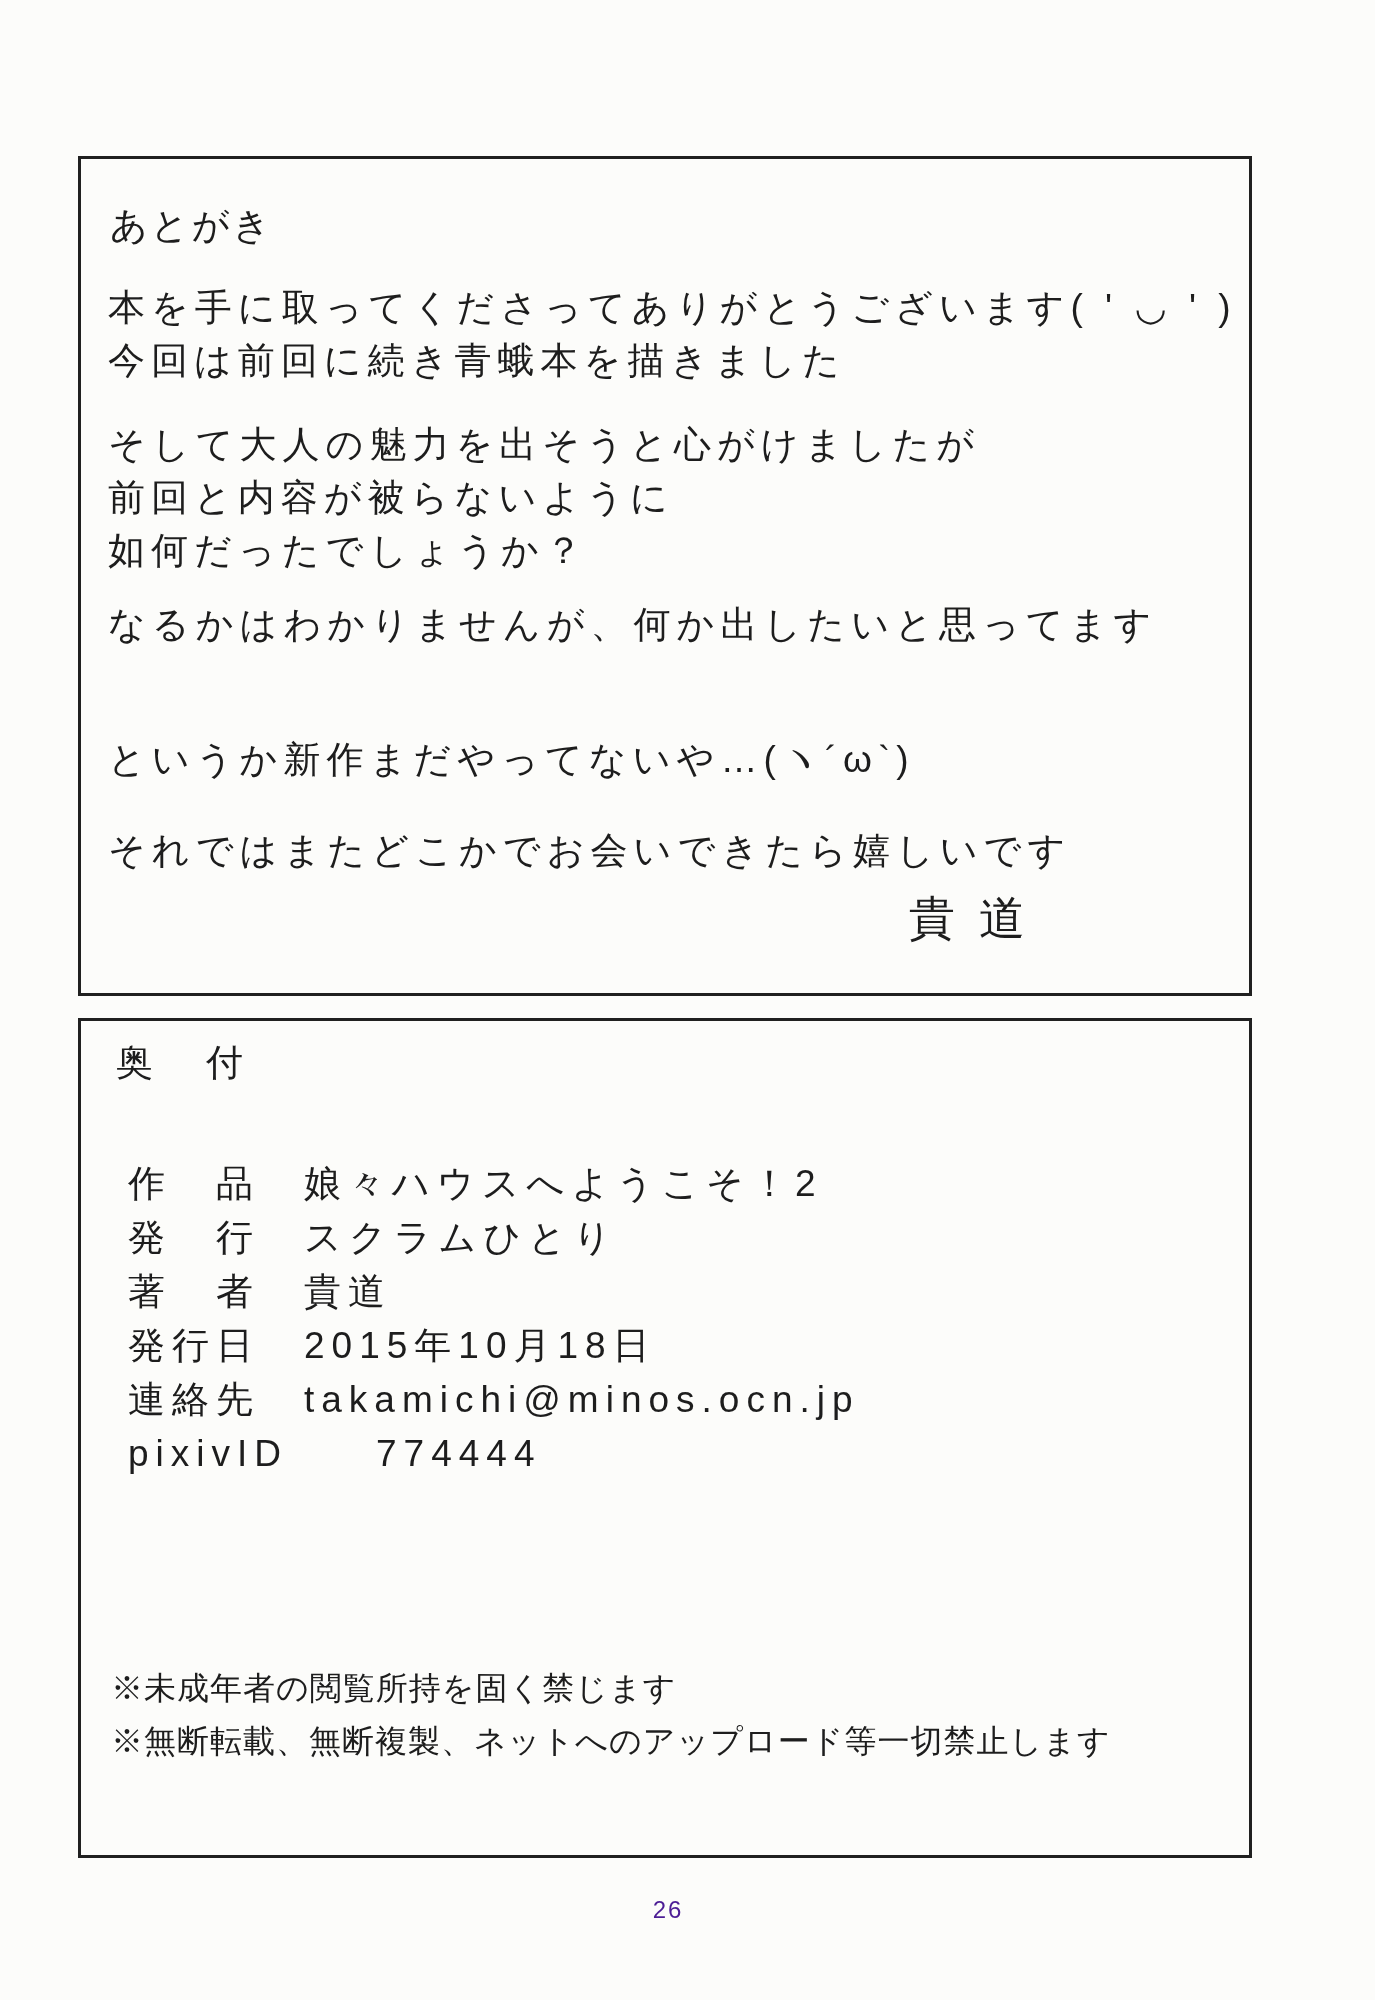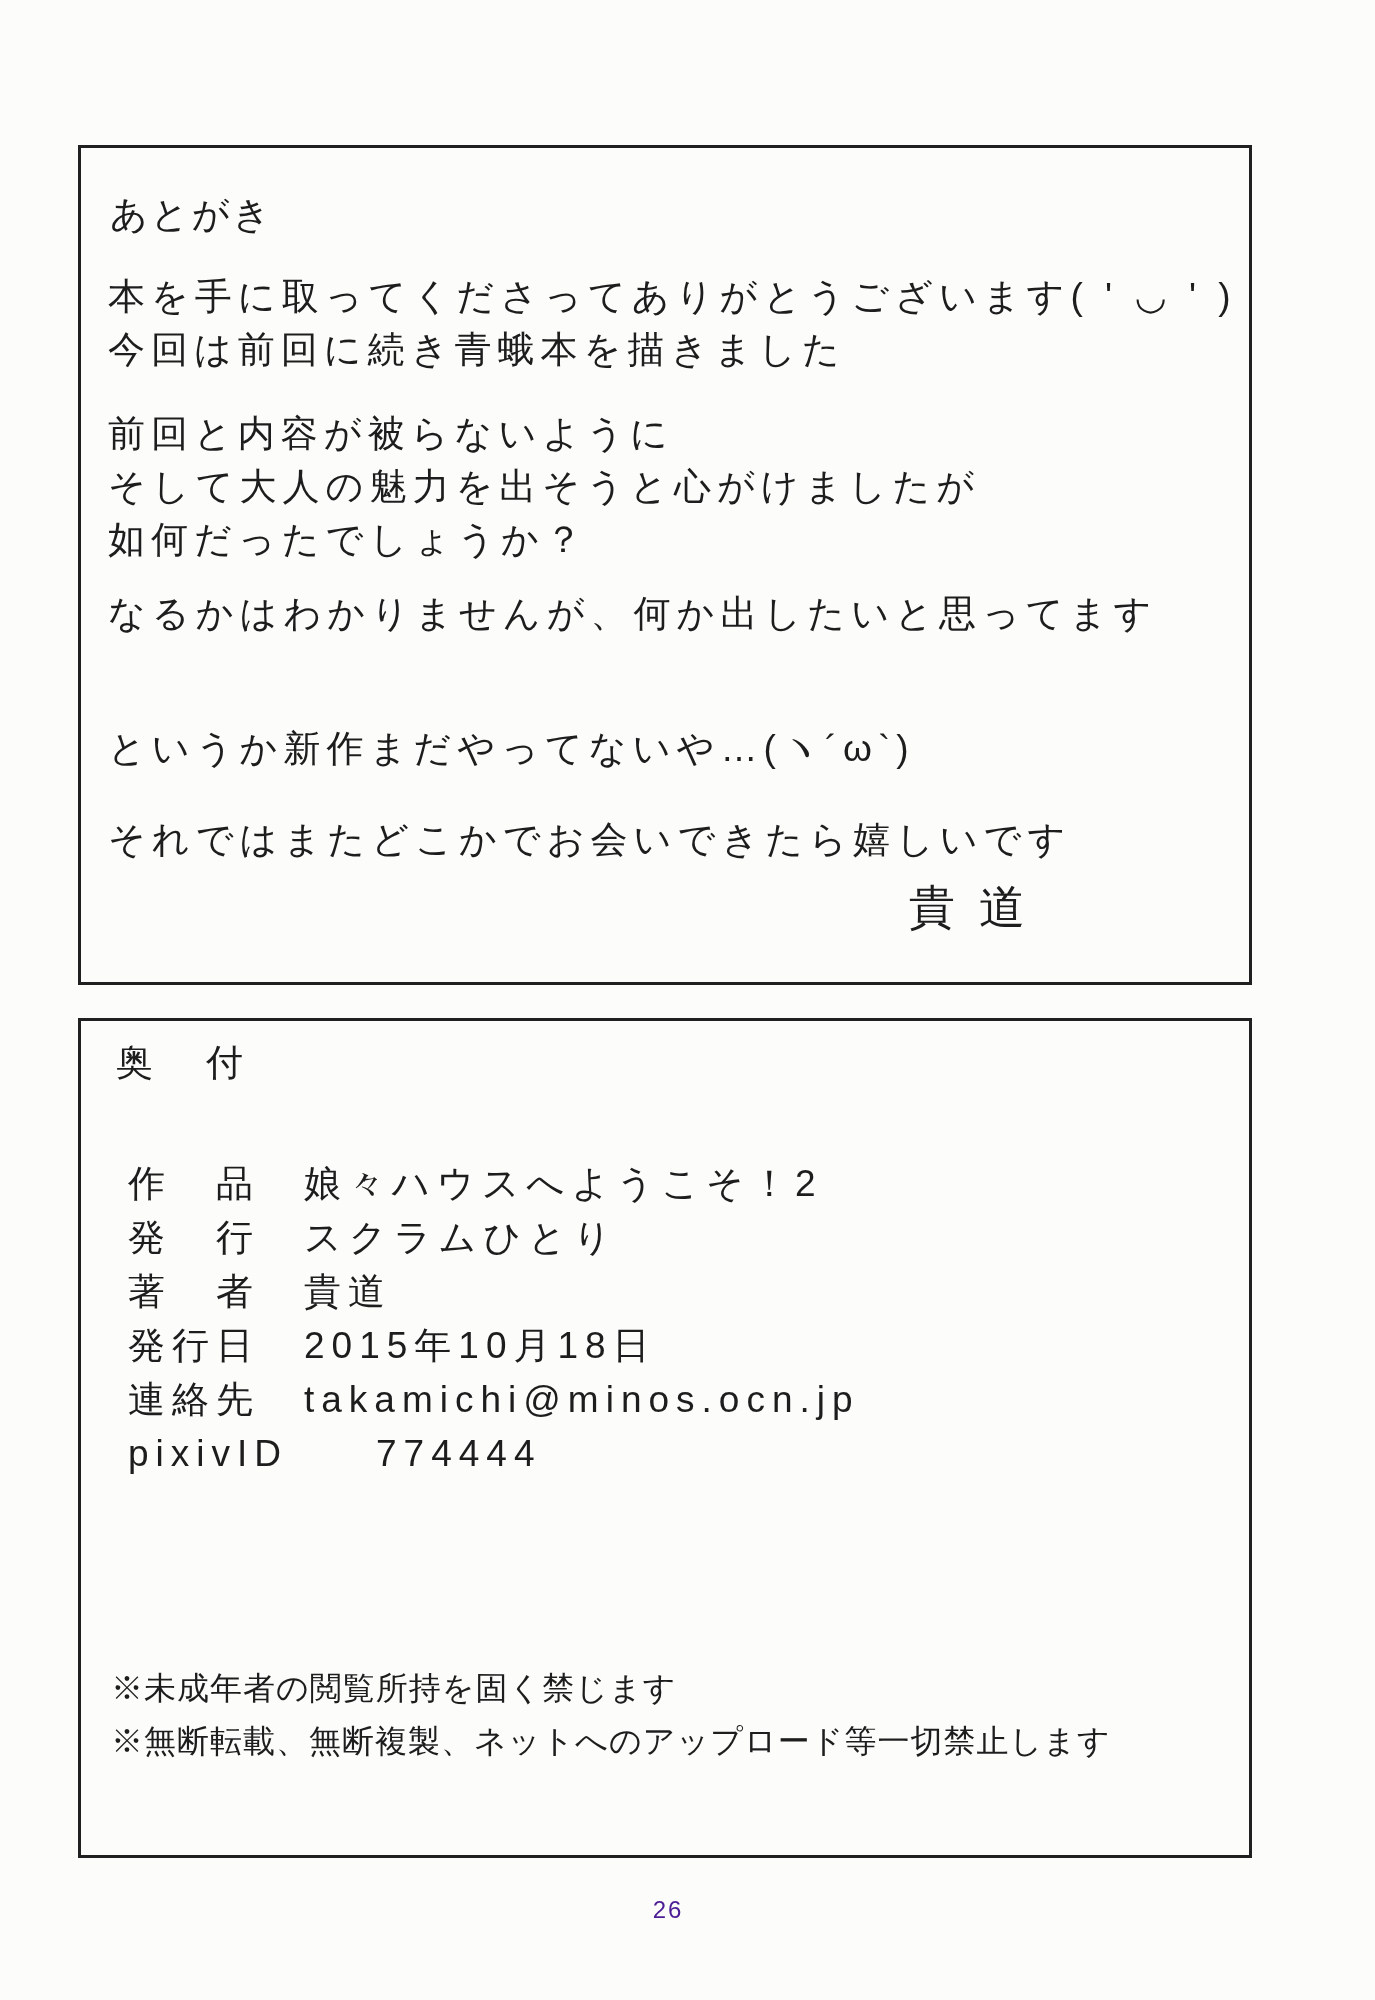--- a/index.html
+++ b/index.html
@@ -13,21 +13,21 @@
     overflow: hidden;
   }
   .frame {
     position: absolute;
     left: 78px;
     width: 1174px;
     height: 840px;
     border: 3px solid #202020;
     box-sizing: border-box;
   }
-  .frame-afterword { top: 145px; }
+  .frame-afterword { top: 156px; }
   .frame-colophon  { top: 1018px; }
 
   .afterword-title {
     position: absolute; left: 29px; top: 40px;
     font-size: 37px; letter-spacing: 3px; line-height: 53px;
     white-space: nowrap;
   }
   .afterword-paragraphs { position: absolute; left: 27px; top: 0; }
   .para { position: absolute; left: 0; white-space: nowrap; }
   .para > div { font-size: 37px; letter-spacing: 6px; line-height: 53px; }
@@ -69,22 +69,22 @@
 <div class="page">
 
   <div class="frame frame-afterword">
     <div class="afterword-title">あとがき</div>
     <div class="afterword-paragraphs">
         <div class="para">
           <div>本を手に取ってくださってありがとうございます( ' ◡ ' )</div>
           <div>今回は前回に続き青蛾本を描きました</div>
         </div>
         <div class="para">
+          <div>そして大人の魅力を出そうと心がけましたが</div>
           <div>前回と内容が被らないように</div>
-          <div>そして大人の魅力を出そうと心がけましたが</div>
           <div>如何だったでしょうか？</div>
         </div>
         <div class="para">
           <div>なるかはわかりませんが、何か出したいと思ってます</div>
         </div>
         <div class="para">
           <div>というか新作まだやってないや…(ヽ´ω`)</div>
         </div>
         <div class="para">
           <div>それではまたどこかでお会いできたら嬉しいです</div>

